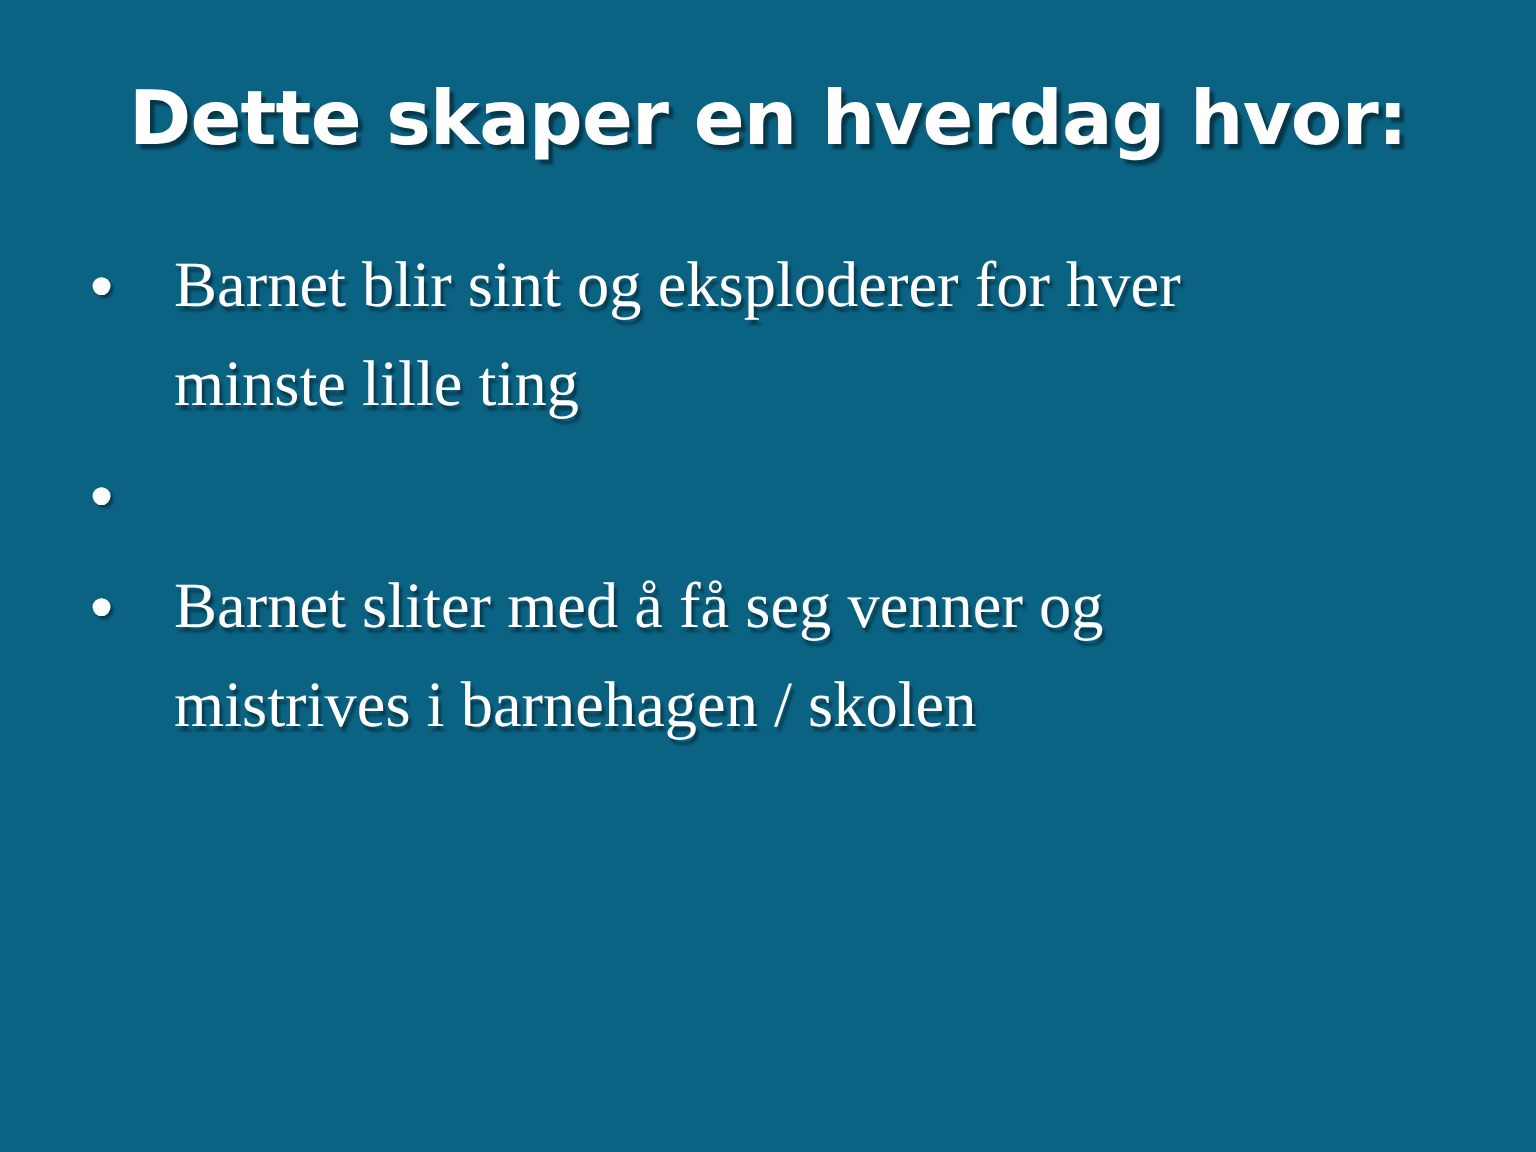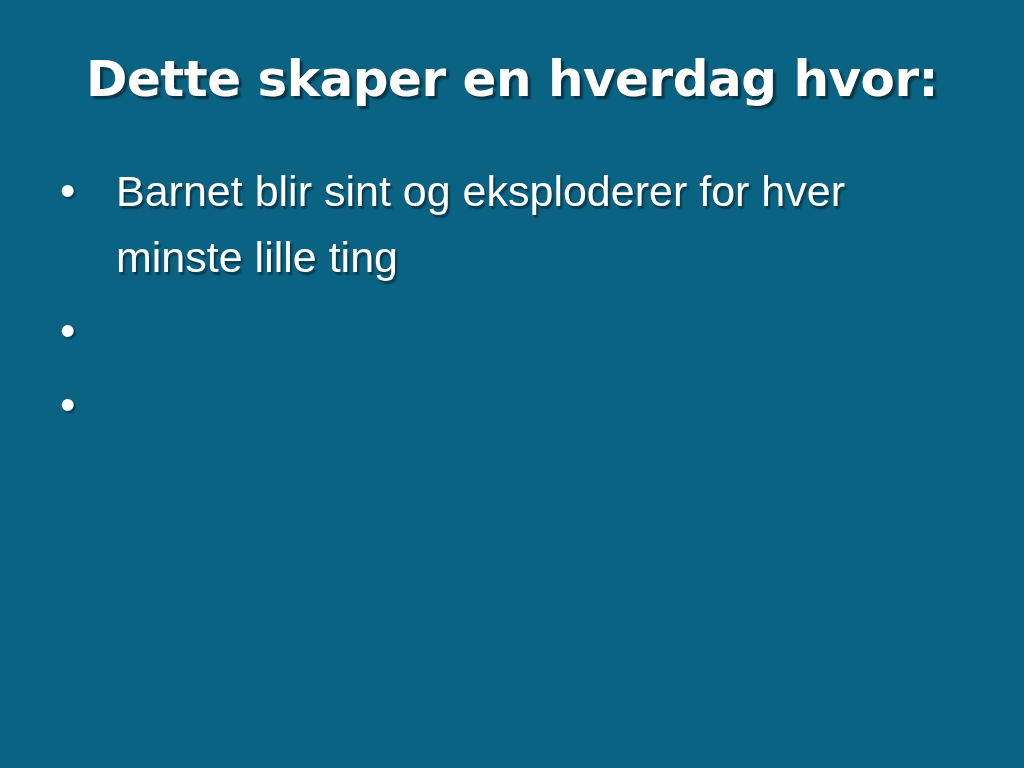--- a/index.html
+++ b/index.html
@@ -55,21 +55,21 @@
     font-size: 44px;
     line-height: 66px;
     text-align: left;
     padding-left: 12px;
     box-sizing: border-box;
     text-shadow: 2px 2px 2px rgba(0,0,0,0.4);
   }
   .bullet-text {
     flex: 1 1 auto;
     color: #ffffff;
-    font-family: Liberation Sans, sans-serif;
+    font-family: Liberation Serif, serif;
     font-size: 43px;
     line-height: 66px;
     text-shadow: 2px 3px 2px rgba(0,0,0,0.42);
     max-width: 760px;
   }
 </style>
 </head>
 <body style="background: rgb(11, 99, 132);">
 
 <div class="slide" style="background: rgb(11, 99, 132); padding-left: 36px;">
@@ -82,17 +82,18 @@
       <span class="bullet-marker">•</span>
       <span class="bullet-text">Barnet blir sint og eksploderer for hver minste lille ting</span>
     </li>
 
     <li class="bullet-item">
       <span class="bullet-marker">•</span>
     </li>
 
     <li class="bullet-item">
       <span class="bullet-marker">•</span>
+      <span class="bullet-text">Barnet sliter med å få seg venner og mistrives i barnehagen / skolen</span>
     </li>
 
   </ul>
 
 </div>
 
 </body></html>

